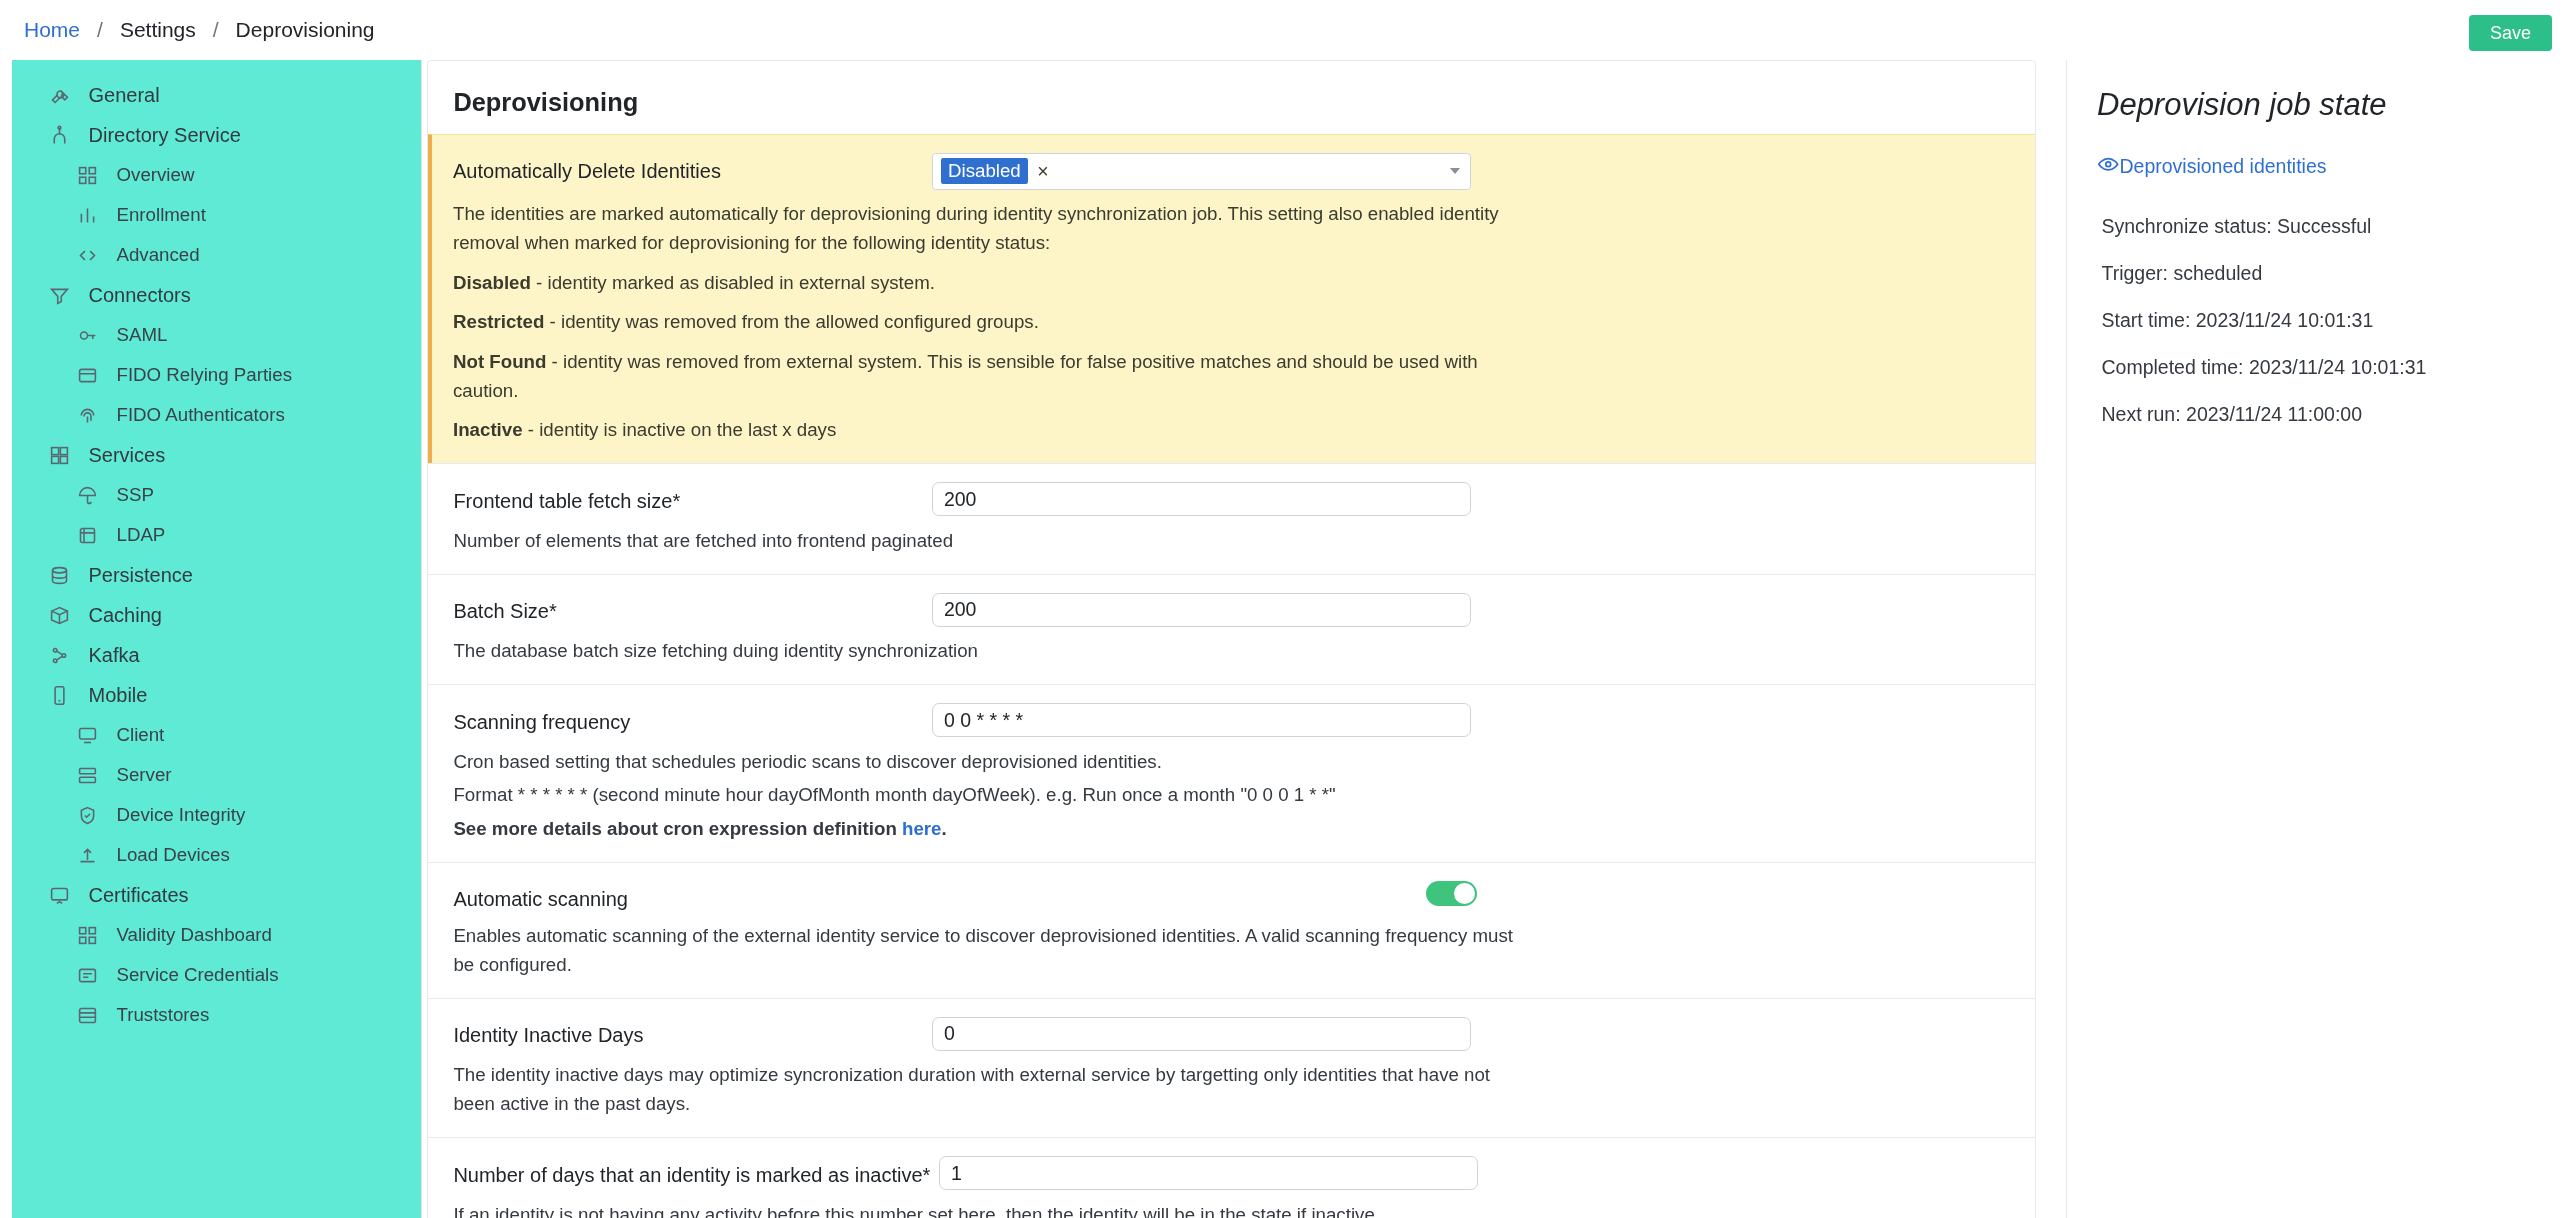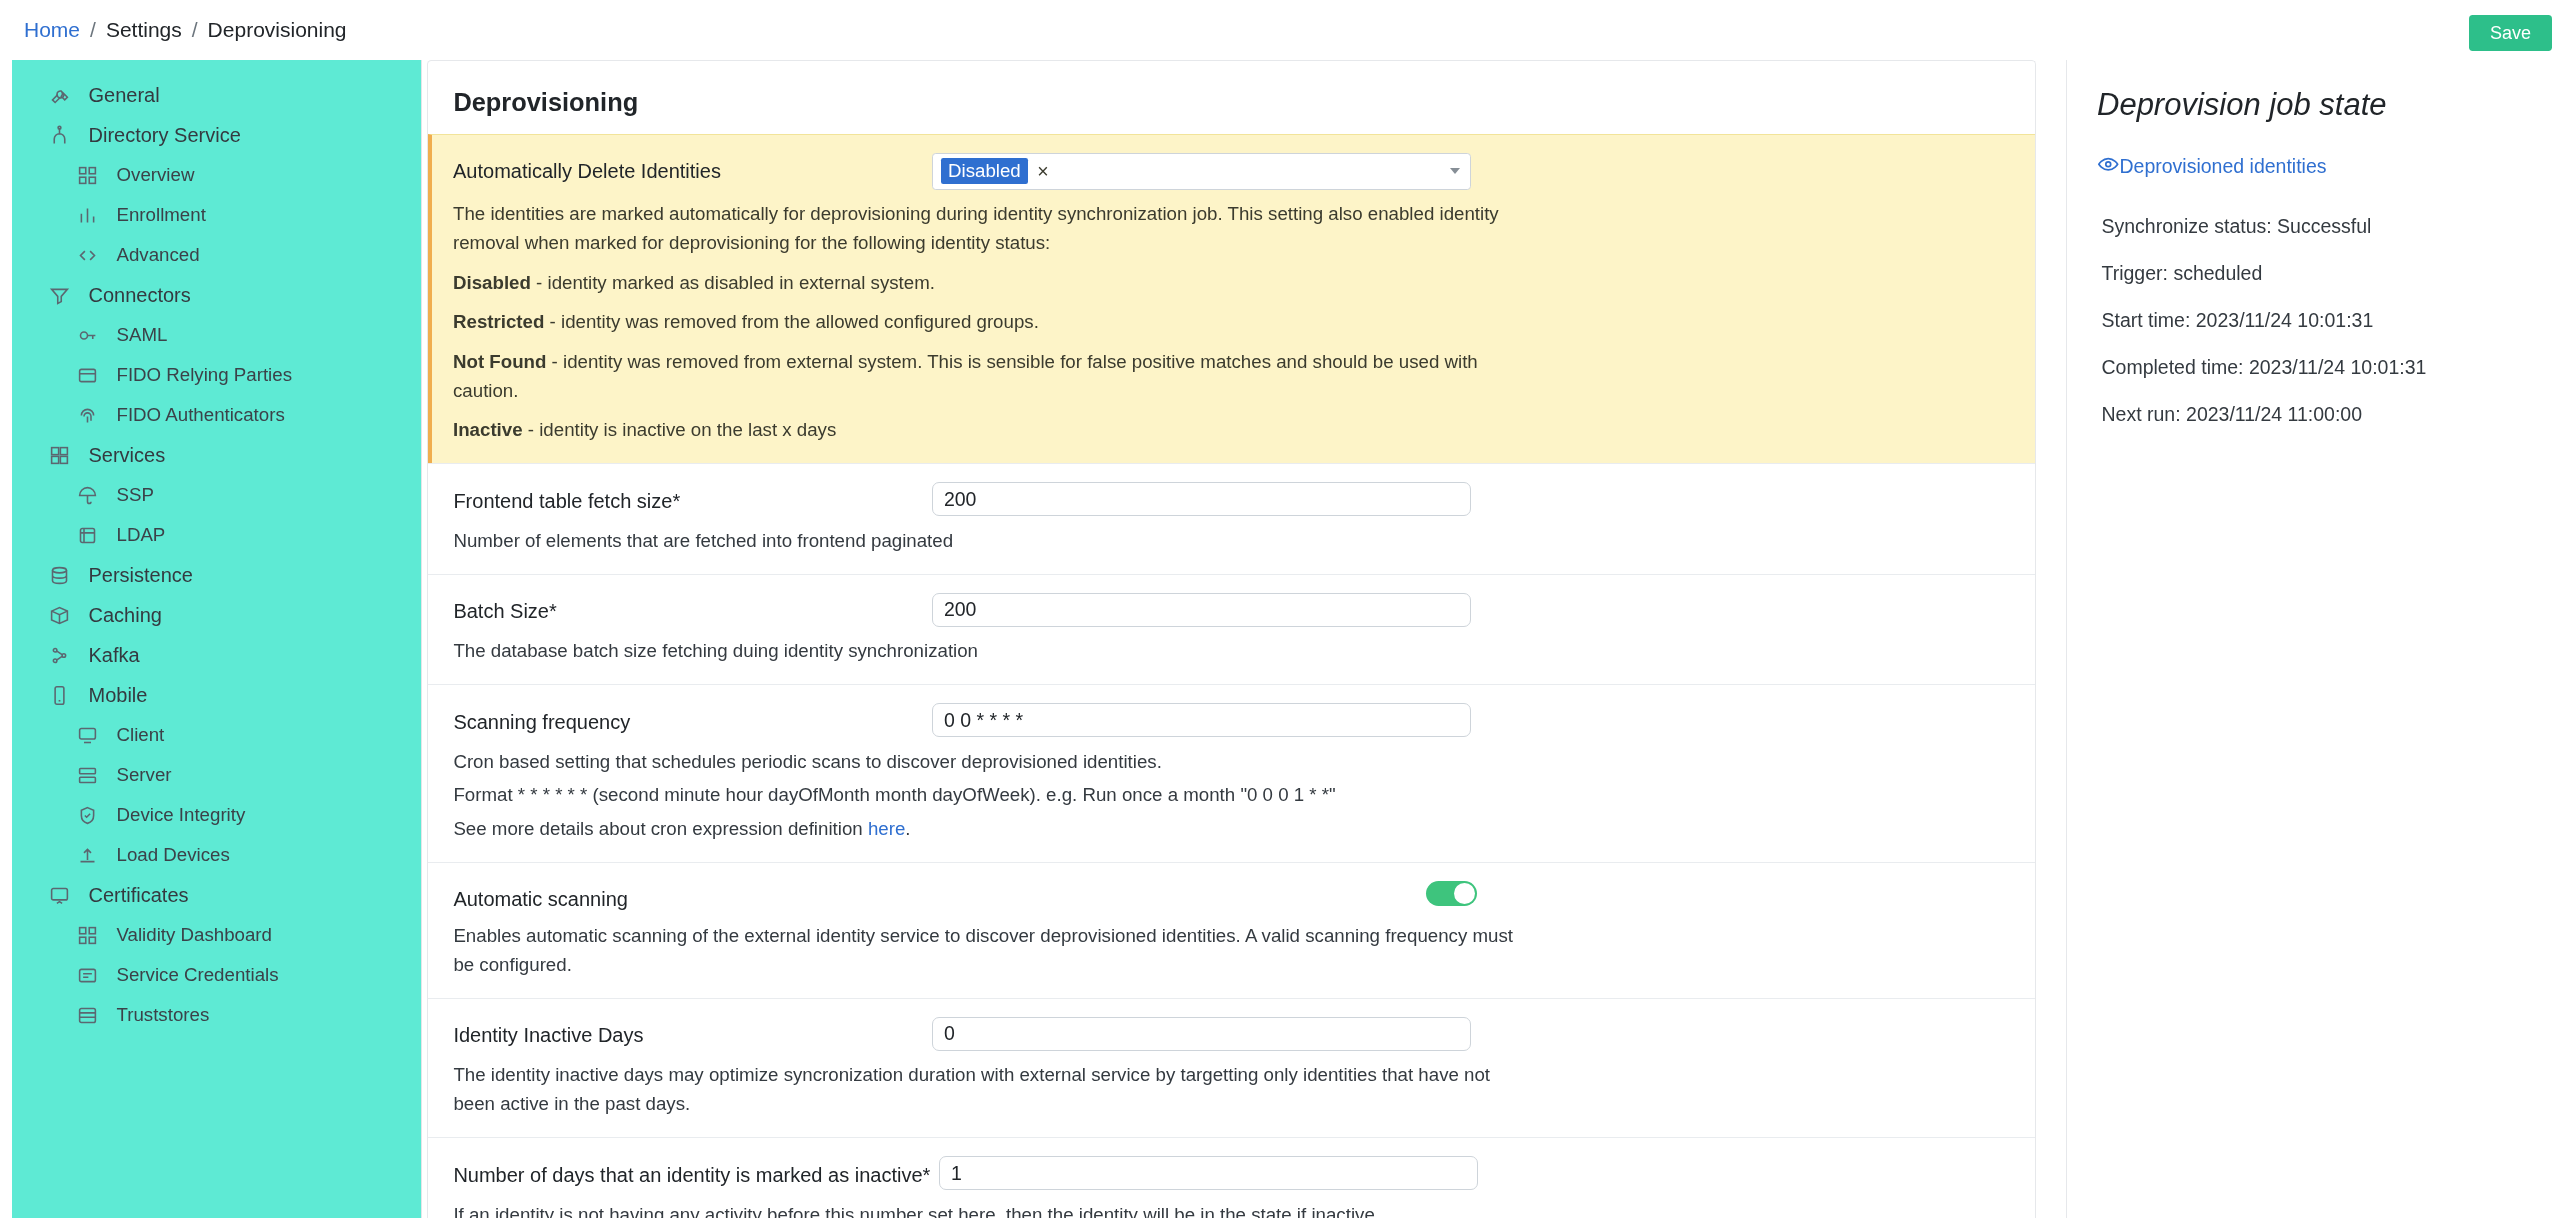--- a/index.html
+++ b/index.html
@@ -14,21 +14,21 @@
   }
   .app { position: relative; width: 2576px; height: 1218px; }
 
   
   .topbar {
     position: absolute; top: 0; left: 0; right: 0; height: 60px;
     background: #ffffff;
     display: flex; align-items: center;
     padding: 0 24px;
   }
-  .breadcrumb { display: flex; align-items: center; gap: 10px; font-size: 21px; }
+  .breadcrumb { display: flex; align-items: center; gap: 17px; font-size: 21px; }
   .breadcrumb .crumb-link { color: #2f6fd0; cursor: pointer; }
   .breadcrumb .sep { color: #6c757d; }
   .breadcrumb .crumb-current { color: #212529; }
   .save-btn {
     position: absolute; right: 24px; top: 15px;
     background: #2dbf8a; color: #ffffff;
     border: none; border-radius: 3.7px;
     padding: 7.5px 21px;
     font-size: 18px;
     font-family: "Liberation Sans", sans-serif;
@@ -484,21 +484,21 @@
 
     <div class="row">
       <div class="row-head">
         <div class="row-label">Scanning frequency</div>
         <div class="field">
           <input class="text-input" value="0 0 * * * *" style="">
         </div>
       </div>
       <div class="help">Cron based setting that schedules periodic scans to discover deprovisioned identities.</div>
       <div class="help" style="margin-top:4.5px;">Format * * * * * * (second minute hour dayOfMonth month dayOfWeek). e.g. Run once a month "0 0 0 1 * *"</div>
-      <div class="help" style="margin-top:4.5px;">
+      <div class="help" style="margin-top:4.5px;font-weight:bold;">
         <span>See more details about cron expression definition </span><a>here</a><span>.</span>
       </div>
     </div>
 
     <div class="row">
       <div class="row-head">
         <div class="row-label">Automatic scanning</div>
         <div class="toggle">
           <span class="knob"></span>
         </div>

